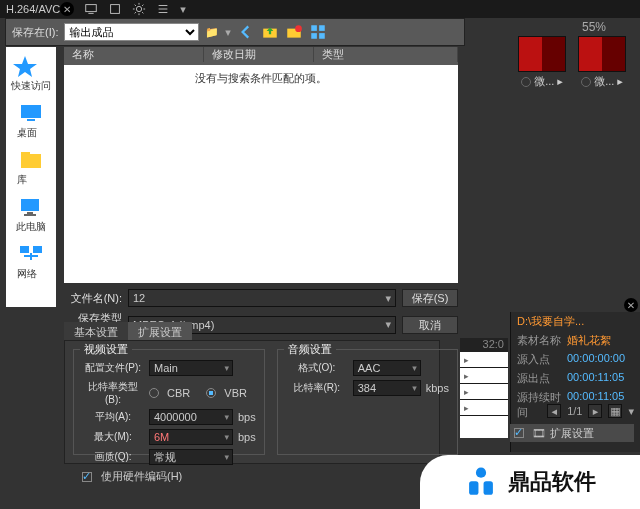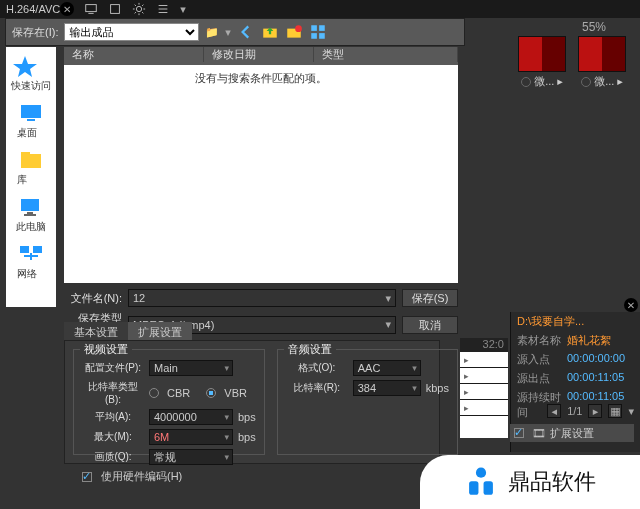--- a/index.html
+++ b/index.html
@@ -57,21 +57,21 @@
 .rp-row .v{color:#5bf}
 .rp-row .v.orange{color:#f93}
 .timeline{position:absolute;left:460px;right:132px;top:338px;height:100px;background:#ffffff}
 .tl-head{height:14px;background:#222;color:#888;font-size:9px;padding:0 4px;display:flex;justify-content:flex-end}
 .tl-tracks{display:flex;flex-direction:column}
 .tl-row{height:16px;border-bottom:1px solid #1a1a1a;display:flex;align-items:center;padding:0 4px;gap:4px;color:#666;font-size:9px}
 .paginator{position:absolute;right:6px;top:404px;display:flex;align-items:center;gap:6px;font-size:10px;color:#aaa}
 .pg-btn{width:14px;height:14px;background:#333;border:1px solid #111;text-align:center;cursor:pointer}
 .track-item{position:absolute;right:6px;top:424px;width:124px;height:18px;background:#4a4a4a;display:flex;align-items:center;gap:4px;padding:0 4px;font-size:10px}
 .watermark{position:absolute;right:0;bottom:0;width:220px;height:54px;background:#fff;border-top-left-radius:28px;display:flex;align-items:center;justify-content:center;gap:10px}
-.wm-text{font-size:22px;color:#111;font-weight:400}
+.wm-text{font-size:22px;color:#111;font-weight:700}
 .logo-svg{width:34px;height:34px}
 </style>
 </head>
 <body>
 
 <div class="topbar">
   <span>H.264/AVC</span>
   <div class="topbar-right">
     <span class="close-dot">✕</span>
     <span class="tb-icon"><svg viewBox="0 0 16 16">

